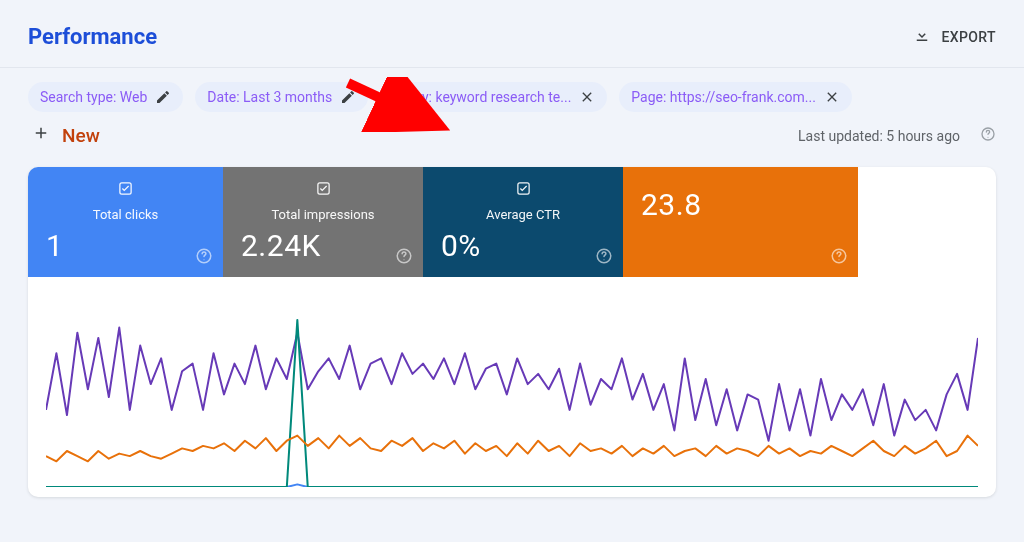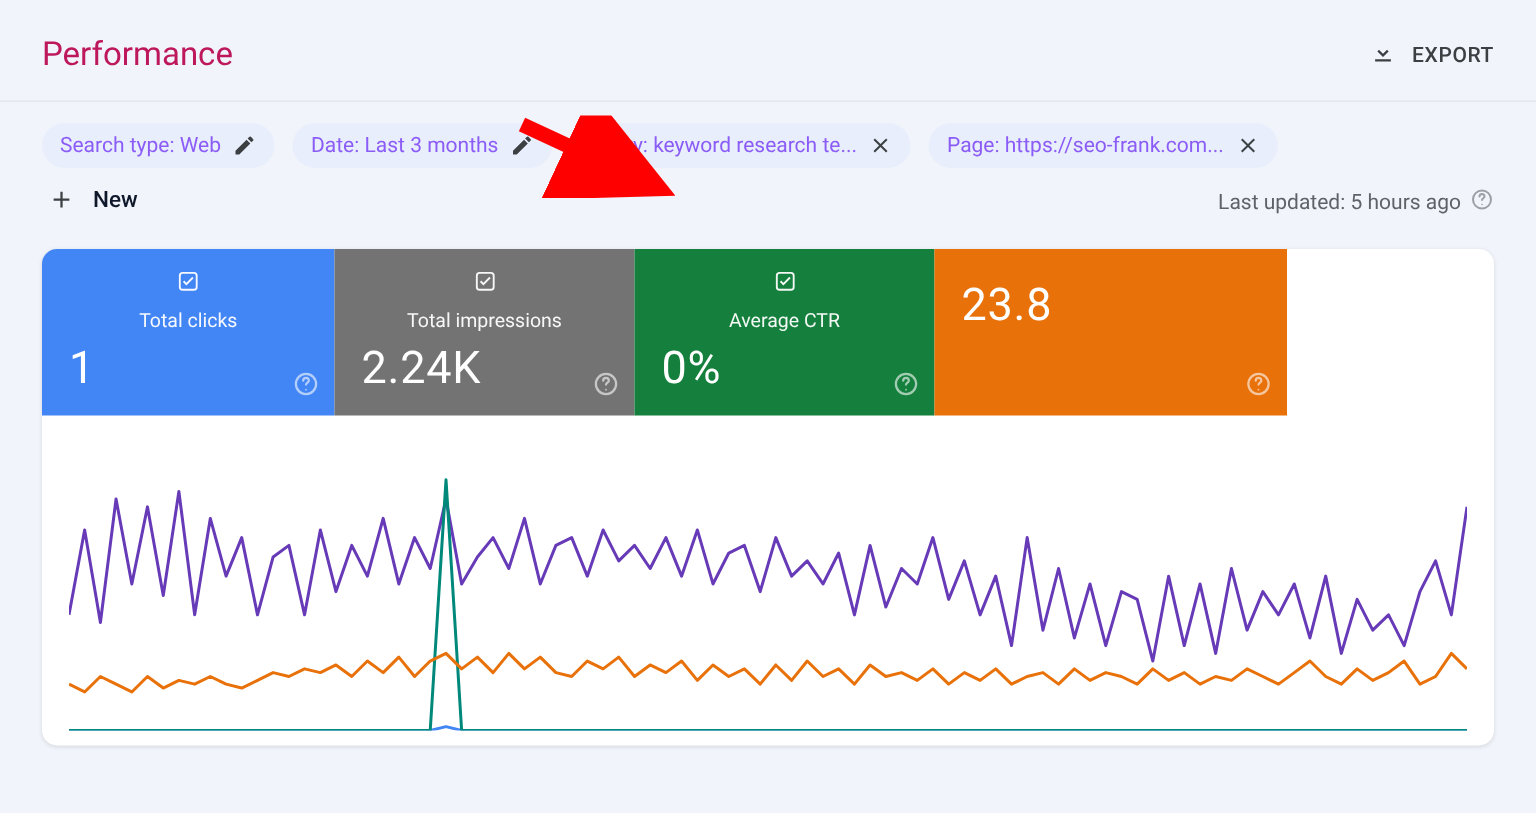--- a/index.html
+++ b/index.html
@@ -13,22 +13,22 @@
   }
   .header {
     display: flex;
     justify-content: space-between;
     align-items: center;
     padding: 24px 28px 18px 28px;
     border-bottom: 1px solid #e2e6ee;
   }
   .page-title {
     font-size: 22px;
-    font-weight: 400;
-    color: #be185d;
+    font-weight: 700;
+    color: #1d4ed8;
   }
   .export-btn {
     display: flex;
     align-items: center;
     gap: 10px;
     font-size: 14px;
     font-weight: 500;
     letter-spacing: 0.4px;
     color: #3c4043;
     cursor: pointer;
@@ -58,32 +58,32 @@
   .new-row {
     display: flex;
     align-items: center;
     justify-content: space-between;
     padding: 4px 28px 16px 32px;
   }
   .new-btn {
     display: flex;
     align-items: flex-start;
     gap: 12px;
-    font-size: 15px;
+    font-size: 19px;
     font-weight: 500;
-    color: #0f172a;
+    color: #c2410c;
     cursor: pointer;
   }
   .new-btn svg { width: 18px; height: 18px; }
   .last-updated {
     font-size: 14px;
     color: #5f6368;
     display: flex;
     align-items: center;
-    gap: 6px;
+    gap: 20px;
   }
   .last-updated svg { width: 16px; height: 16px; stroke:#9aa0a6; }
   .card {
     margin: 4px 28px 0 28px;
     background: #ffffff;
     border-radius: 10px;
     box-shadow: 0 1px 3px rgba(60,64,67,.15);
     overflow: hidden;
   }
   .metrics {
@@ -93,21 +93,21 @@
     padding: 14px 18px 14px 18px;
     color: #fff;
     position: relative;
     min-height: 98px;
     display: flex;
     flex-direction: column;
     justify-content: flex-start;
   }
   .metric.blue   { background:#4285f4; flex: 0 0 195px; }
   .metric.purple { background:#737373; flex: 0 0 200px; }
-  .metric.teal   { background:#15803d; flex: 0 0 200px; }
+  .metric.teal   { background:#0c4a6e; flex: 0 0 200px; }
   .metric.orange { background:#e8710a; flex: 0 0 235px; }
   .metric-top {
     display: flex;
     align-items: center;
     gap: 8px;
     font-size: 13px;
     opacity: 0.95;
     flex-direction: column;
   }
   .checksvg { width:15px; height:15px; }

